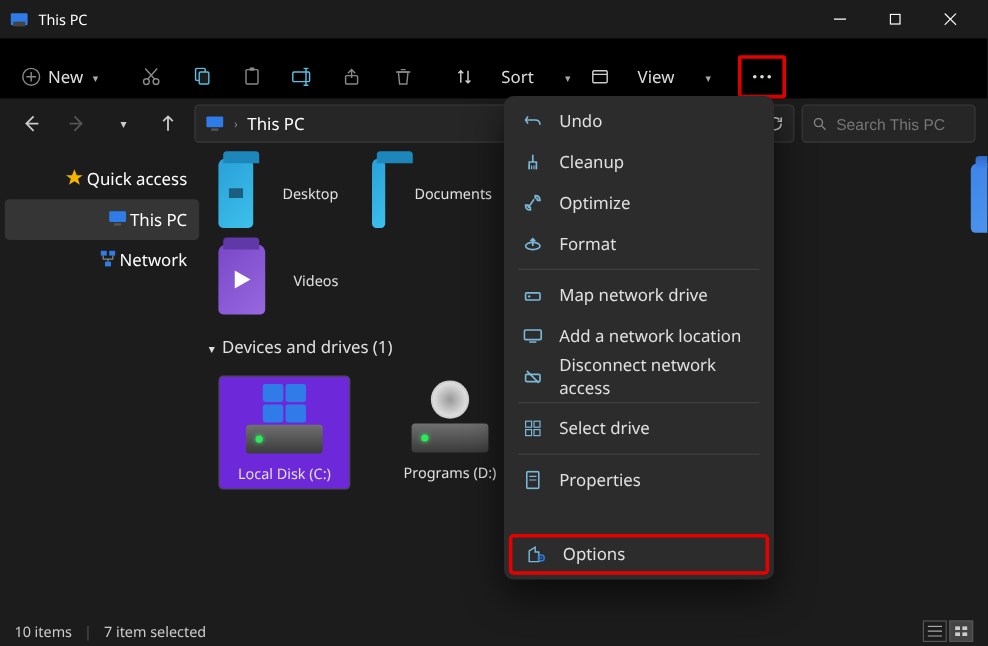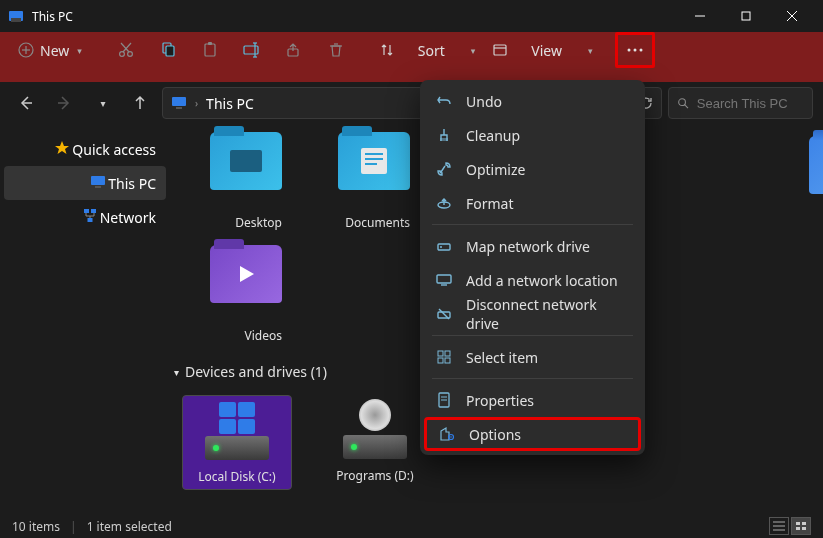--- a/index.html
+++ b/index.html
@@ -31,24 +31,24 @@
 .win-btn {
   width: 46px; height: 32px;
   display: flex; align-items: center; justify-content: center;
   color: #ffffff; cursor: pointer;
 }
 
 
 .toolbar {
   height: 50px;
   display: flex;
-  align-items: flex-start;
+  align-items: flex-end;
   padding: 0 10px;
   gap: 2px;
-  background: #7f1d1d;
+  background: #000000;
 }
 .tool-btn {
   height: 36px;
   min-width: 40px;
   display: flex;
   align-items: center;
   justify-content: center;
   gap: 6px;
   border-radius: 4px;
   color: #9d9d9d;
@@ -142,21 +142,21 @@
   padding: 6px 4px;
   color: #e0e0e0;
 }
 .folder-grid {
   display: flex;
   gap: 28px;
   padding: 8px 12px 12px 12px;
 }
 .folder-item {
   width: 100px;
-  display: flex; flex-direction: column; align-items: flex-end;
+  display: flex; flex-direction: row; align-items: center;
   gap: 24px;
   cursor: pointer;
 }
 .folder-icon {
   width: 72px; height: 58px;
   border-radius: 6px 6px 4px 4px;
   position: relative;
 }
 .folder-tab {
   position: absolute; top: -6px; left: 4px;
@@ -175,21 +175,21 @@
   padding: 8px 12px;
 }
 .drive-item {
   width: 110px;
   display: flex; flex-direction: column; align-items: center;
   gap: 8px;
   cursor: pointer;
   padding: 4px;
   border-radius: 4px;
 }
-.drive-item.selected { background: #4c1d95; border: 1px solid #4a4a4a; }
+.drive-item.selected { background: #6d28d9; border: 1px solid #4a4a4a; }
 .drive-icon { width: 80px; height: 60px; position: relative; }
 .drive-body {
   position: absolute; bottom: 0; left: 8px; right: 8px; height: 24px;
   background: linear-gradient(#707070, #3a3a3a);
   border-radius: 3px;
 }
 .drive-led {
   width: 6px; height: 6px; border-radius: 50%;
   background: #2ee85c;
   position: absolute; bottom: 9px; left: 16px;
@@ -226,20 +226,21 @@
   border-radius: 4px;
   cursor: pointer;
   color: #e0e0e0;
 }
 .menu-icon { width: 16px; height: 16px; display: inline-flex; color: #7ab8d8; }
 .menu-sep {
   height: 1px; background: #404040; margin: 4px 8px;
 }
 .highlight-red {
   border: 3px solid #e60000;
+  margin-top: 28px;
 }
 
 
 .statusbar {
   height: 24px;
   display: flex; align-items: center;
   padding: 0 12px;
   font-size: 12px;
   color: #ccc;
   gap: 10px;
@@ -603,33 +604,33 @@
       </span>
     <span>Add a network location</span>
   </div>
   <div class="menu-item">
     <span class="menu-icon">
         <svg width="16" height="16" viewBox="0 0 16 16">
           <rect x="2" y="6" width="12" height="6" rx="1" fill="none" stroke="#7ab8d8" stroke-width="1.4"></rect>
           <line x1="3" y1="3" x2="13" y2="13" stroke="#7ab8d8" stroke-width="1.4"></line>
         </svg>
       </span>
-    <span>Disconnect network drive</span>
+    <span>Disconnect network access</span>
   </div>
   <div class="menu-sep"></div>
   <div class="menu-item">
     <span class="menu-icon">
         <svg width="16" height="16" viewBox="0 0 16 16">
           <rect x="2" y="2" width="5" height="5" fill="none" stroke="#7ab8d8"></rect>
           <rect x="9" y="2" width="5" height="5" fill="none" stroke="#7ab8d8"></rect>
           <rect x="2" y="9" width="5" height="5" fill="none" stroke="#7ab8d8"></rect>
           <rect x="9" y="9" width="5" height="5" fill="none" stroke="#7ab8d8"></rect>
         </svg>
       </span>
-    <span>Select item</span>
+    <span>Select drive</span>
   </div>
   <div class="menu-sep"></div>
   <div class="menu-item">
     <span class="menu-icon">
         <svg width="16" height="16" viewBox="0 0 16 16">
           <rect x="3" y="1" width="10" height="14" rx="1" fill="none" stroke="#7ab8d8" stroke-width="1.3"></rect>
           <line x1="5" y1="5" x2="11" y2="5" stroke="#7ab8d8"></line>
           <line x1="5" y1="8" x2="11" y2="8" stroke="#7ab8d8"></line>
         </svg>
       </span>
@@ -643,21 +644,21 @@
           <circle cx="12" cy="11" r="0.8" fill="#2f7ce8"></circle>
         </svg>
       </span>
     <span>Options</span>
   </div>
 </div>
 
 <div class="statusbar">
   <span>10 items</span>
   <span class="status-sep">|</span>
-  <span>1 item selected</span>
+  <span>7 item selected</span>
   <div class="view-toggles">
     <div class="view-toggle">
         <svg width="12" height="10" viewBox="0 0 12 10">
           <line x1="0" y1="1" x2="12" y2="1" stroke="#aaa"></line>
           <line x1="0" y1="5" x2="12" y2="5" stroke="#aaa"></line>
           <line x1="0" y1="9" x2="12" y2="9" stroke="#aaa"></line>
         </svg>
       </div>
     <div class="view-toggle active">
         <svg width="12" height="10" viewBox="0 0 12 10">

